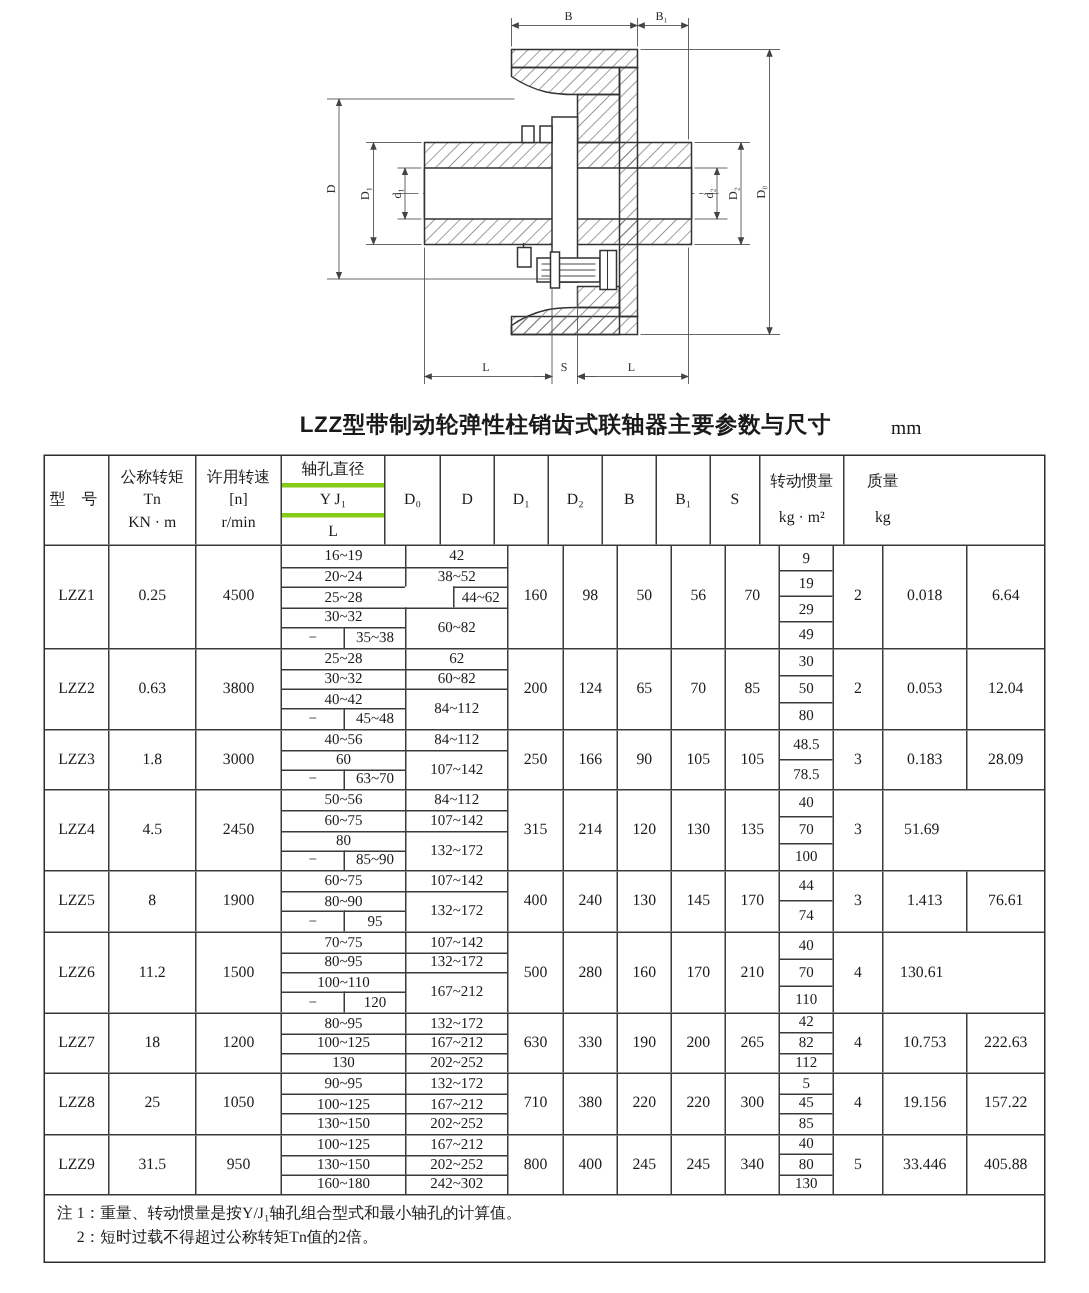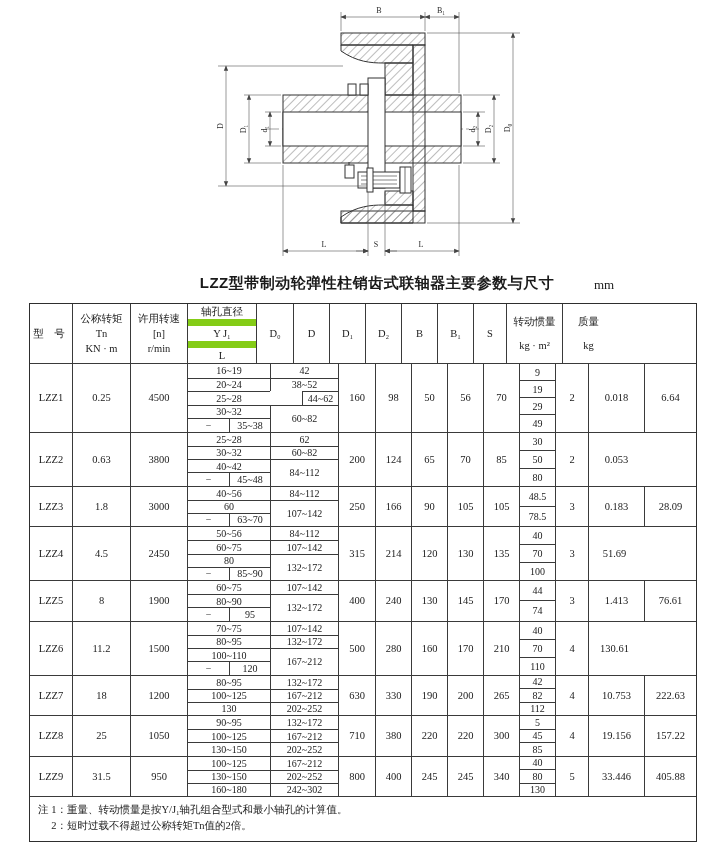--- a/index.html
+++ b/index.html
@@ -16,21 +16,21 @@
   
   .spec-table { position:absolute; top:303px; left:29px; width:668px; border:1px solid #2e2e2e; background:#fff; }
   .thead { display:flex; height:60px; border-bottom:1px solid #3a3a3a; font-size:10.5px; }
   .thead .hc { border-left:1px solid #3a3a3a; display:flex; flex-direction:column;
                align-items:center; justify-content:center; text-align:left; line-height:1.45; }
   .thead .hc:first-child { border-left:none; }
   .hc.model { width:42px; letter-spacing:4px; }
   .hc.tn { width:58px; } .hc.rpm { width:57px; }
   .hgroup { border-left:1px solid #3a3a3a; display:flex; flex-direction:column; }
   .hg-top { flex:2; display:flex; align-items:center; justify-content:center; }
-  .hg-mid { flex:1; border-top:7px solid #84cc16; display:flex; align-items:center; justify-content:center; }
+  .hg-mid { flex:1; border-top:3px solid #84cc16; display:flex; align-items:center; justify-content:center; }
   .hg-bot { flex:1; border-top:1px solid #3a3a3a; display:flex; }
   .hg-bot .sub { flex:1; display:flex; align-items:center; justify-content:center; }
   .hg-bot .sub + .sub { border-left:1px solid #3a3a3a; }
   .hgroup.boredia { width:82px; } .hgroup.borelen { width:69px; }
   .hgroup.borelen .hg-top { flex:1; }
   .hc.cD0 { width:37px; } .hc.cD { width:36px; } .hc.cD1 { width:36px; } .hc.cD2 { width:36px; }
   .hc.cB { width:36px; } .hc.cB1 { width:36px; } .hc.cS { width:33px; }
   .hc.inertia { width:56px; justify-content:space-around; padding:6px 0; }
   .hc.mass { width:52px; justify-content:space-around; padding:6px 0; }
 
@@ -256,20 +256,21 @@
           <div class="cell c-d1">65</div>
           <div class="cell c-d2">70</div>
           <div class="cell c-b">85</div>
           <div class="b1-stack">
             <div class="b1cell">30</div>
             <div class="b1cell bt">50</div>
             <div class="b1cell bt">80</div>
           </div>
           <div class="cell c-s">2</div>
           <div class="cell c-inertia">0.053</div>
+          <div class="cell c-mass">12.04</div>
         </div>
         <div class="trow bt" style="height: 40.5px;">
           <div class="cell c-model">LZZ3</div>
           <div class="cell c-tn">1.8</div>
           <div class="cell c-rpm">3000</div>
           <div class="bore-grid" style="grid-template-rows: repeat(3, 1fr);">
             <div class="bcell" style="grid-area: 1 / 1 / auto / 3;">40~56</div>
             <div class="bcell bl" style="grid-area: 1 / 3;">84~112</div>
             <div class="bcell bt" style="grid-area: 2 / 1 / auto / 3;">60</div>
             <div class="bcell bl bt" style="grid-area: 2 / 3 / span 2;">107~142</div>

